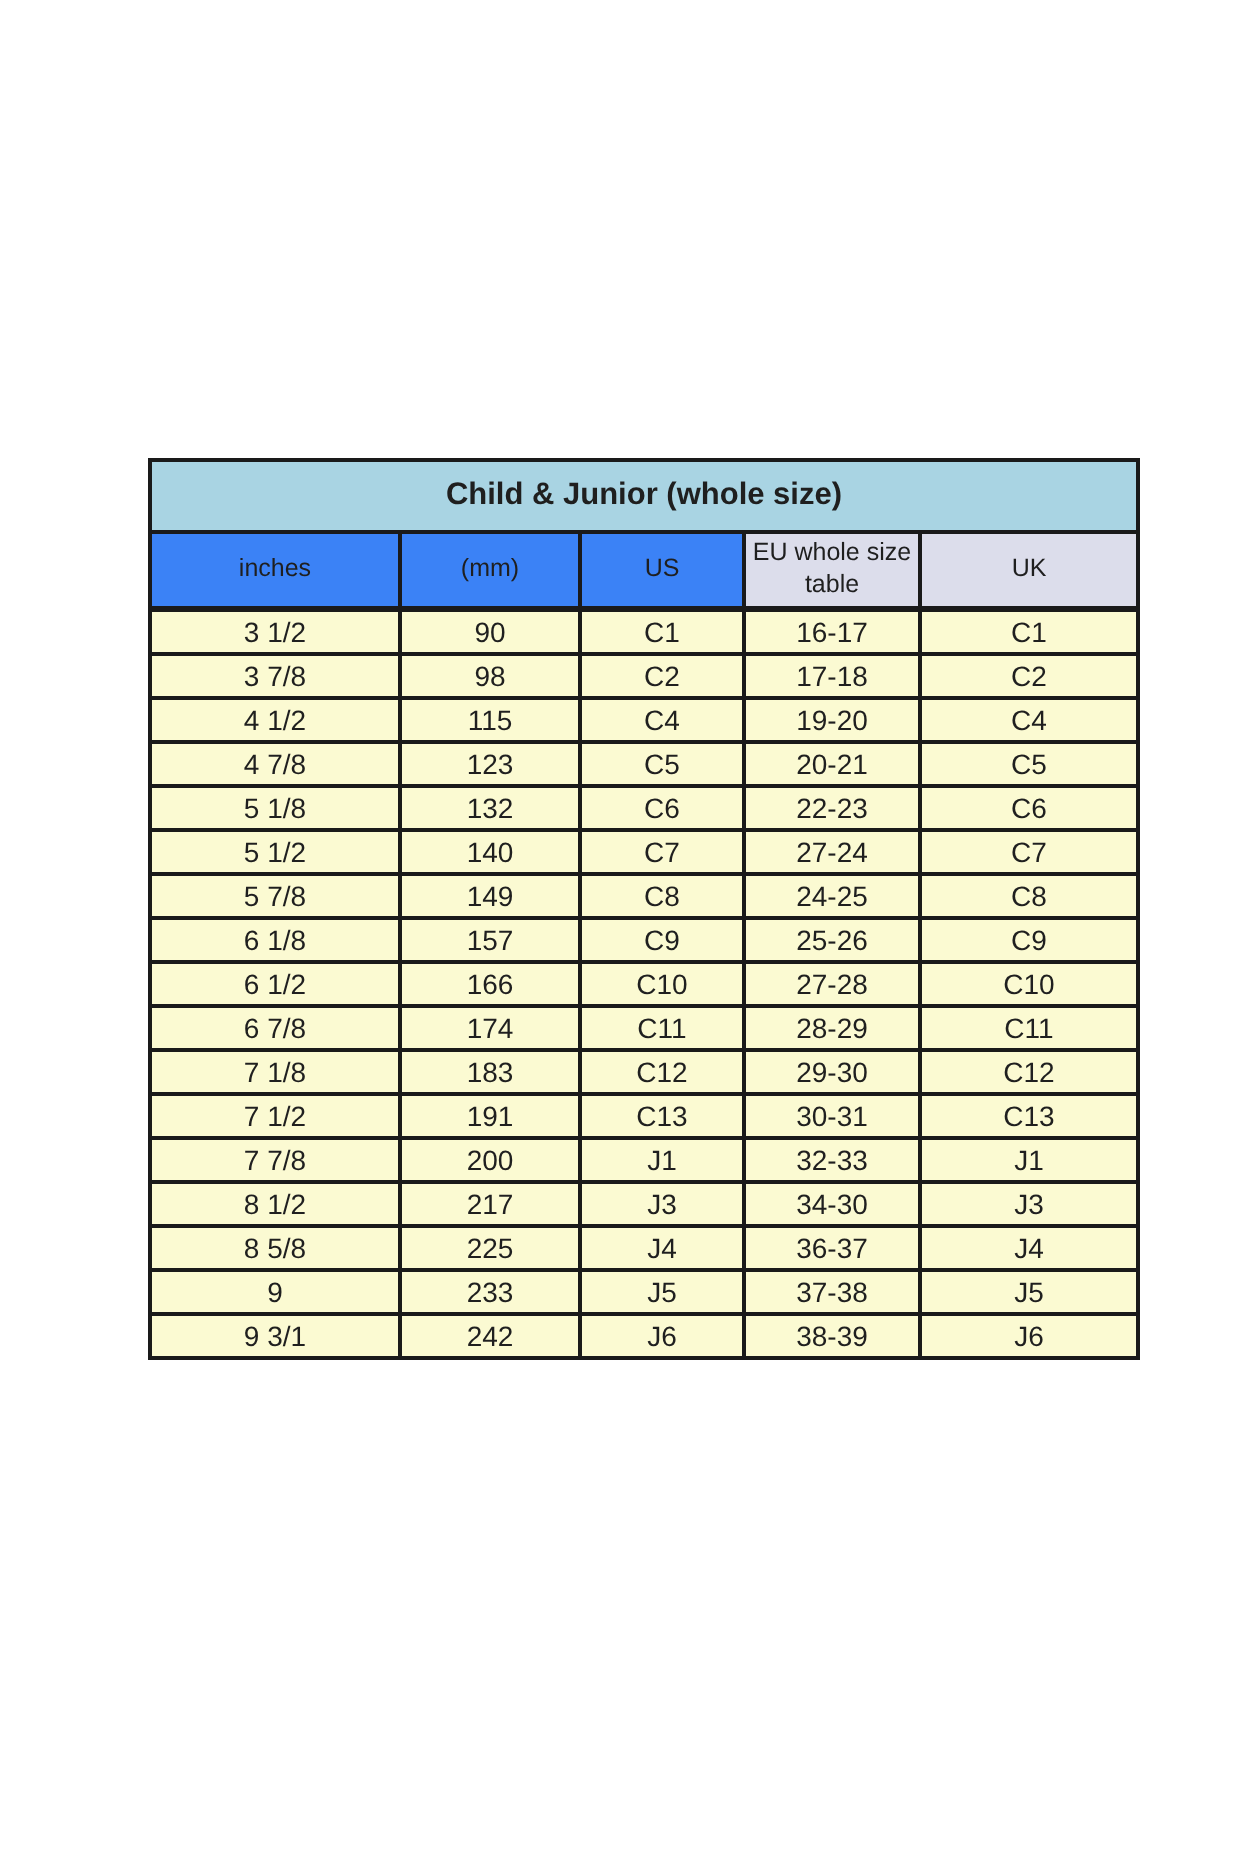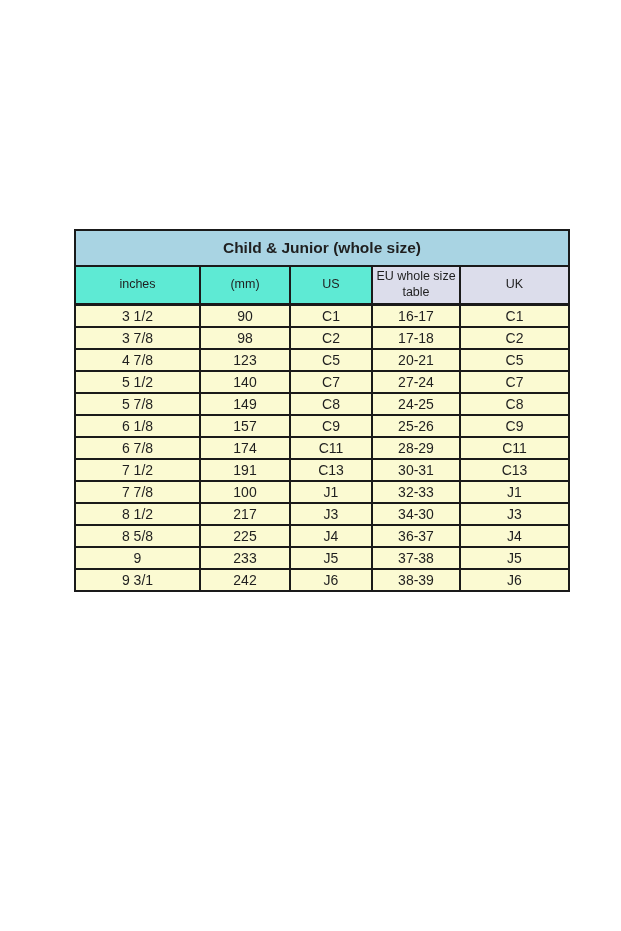--- a/index.html
+++ b/index.html
@@ -41,21 +41,21 @@
     font-weight: bold;
     height: 34px;
   }
   tr.header-row th {
     font-size: 12.5px;
     font-weight: normal;
     height: 36px;
     line-height: 1.25;
     border-bottom: 3px solid #1a1a1a;
   }
-  th.hdr-blue { background: #5eead4; }
+  th.hdr-blue { background: #3b82f6; }
   th.hdr-lav  { background: #dcddeb; }
   tr.data-row td {
     background: #fbfad2;
     font-size: 14px;
     height: 20px;
   }
 </style>
 </head>
 <body>
 
@@ -90,27 +90,41 @@
             <td>C1</td>
           </tr>
           <tr class="data-row">
             <td>3 7/8</td>
             <td>98</td>
             <td>C2</td>
             <td>17-18</td>
             <td>C2</td>
           </tr>
           <tr class="data-row">
+            <td>4 1/2</td>
+            <td>115</td>
+            <td>C4</td>
+            <td>19-20</td>
+            <td>C4</td>
+          </tr>
+          <tr class="data-row">
             <td>4 7/8</td>
             <td>123</td>
             <td>C5</td>
             <td>20-21</td>
             <td>C5</td>
           </tr>
           <tr class="data-row">
+            <td>5 1/8</td>
+            <td>132</td>
+            <td>C6</td>
+            <td>22-23</td>
+            <td>C6</td>
+          </tr>
+          <tr class="data-row">
             <td>5 1/2</td>
             <td>140</td>
             <td>C7</td>
             <td>27-24</td>
             <td>C7</td>
           </tr>
           <tr class="data-row">
             <td>5 7/8</td>
             <td>149</td>
             <td>C8</td>
@@ -118,36 +132,50 @@
             <td>C8</td>
           </tr>
           <tr class="data-row">
             <td>6 1/8</td>
             <td>157</td>
             <td>C9</td>
             <td>25-26</td>
             <td>C9</td>
           </tr>
           <tr class="data-row">
+            <td>6 1/2</td>
+            <td>166</td>
+            <td>C10</td>
+            <td>27-28</td>
+            <td>C10</td>
+          </tr>
+          <tr class="data-row">
             <td>6 7/8</td>
             <td>174</td>
             <td>C11</td>
             <td>28-29</td>
             <td>C11</td>
           </tr>
           <tr class="data-row">
+            <td>7 1/8</td>
+            <td>183</td>
+            <td>C12</td>
+            <td>29-30</td>
+            <td>C12</td>
+          </tr>
+          <tr class="data-row">
             <td>7 1/2</td>
             <td>191</td>
             <td>C13</td>
             <td>30-31</td>
             <td>C13</td>
           </tr>
           <tr class="data-row">
             <td>7 7/8</td>
-            <td>100</td>
+            <td>200</td>
             <td>J1</td>
             <td>32-33</td>
             <td>J1</td>
           </tr>
           <tr class="data-row">
             <td>8 1/2</td>
             <td>217</td>
             <td>J3</td>
             <td>34-30</td>
             <td>J3</td>

